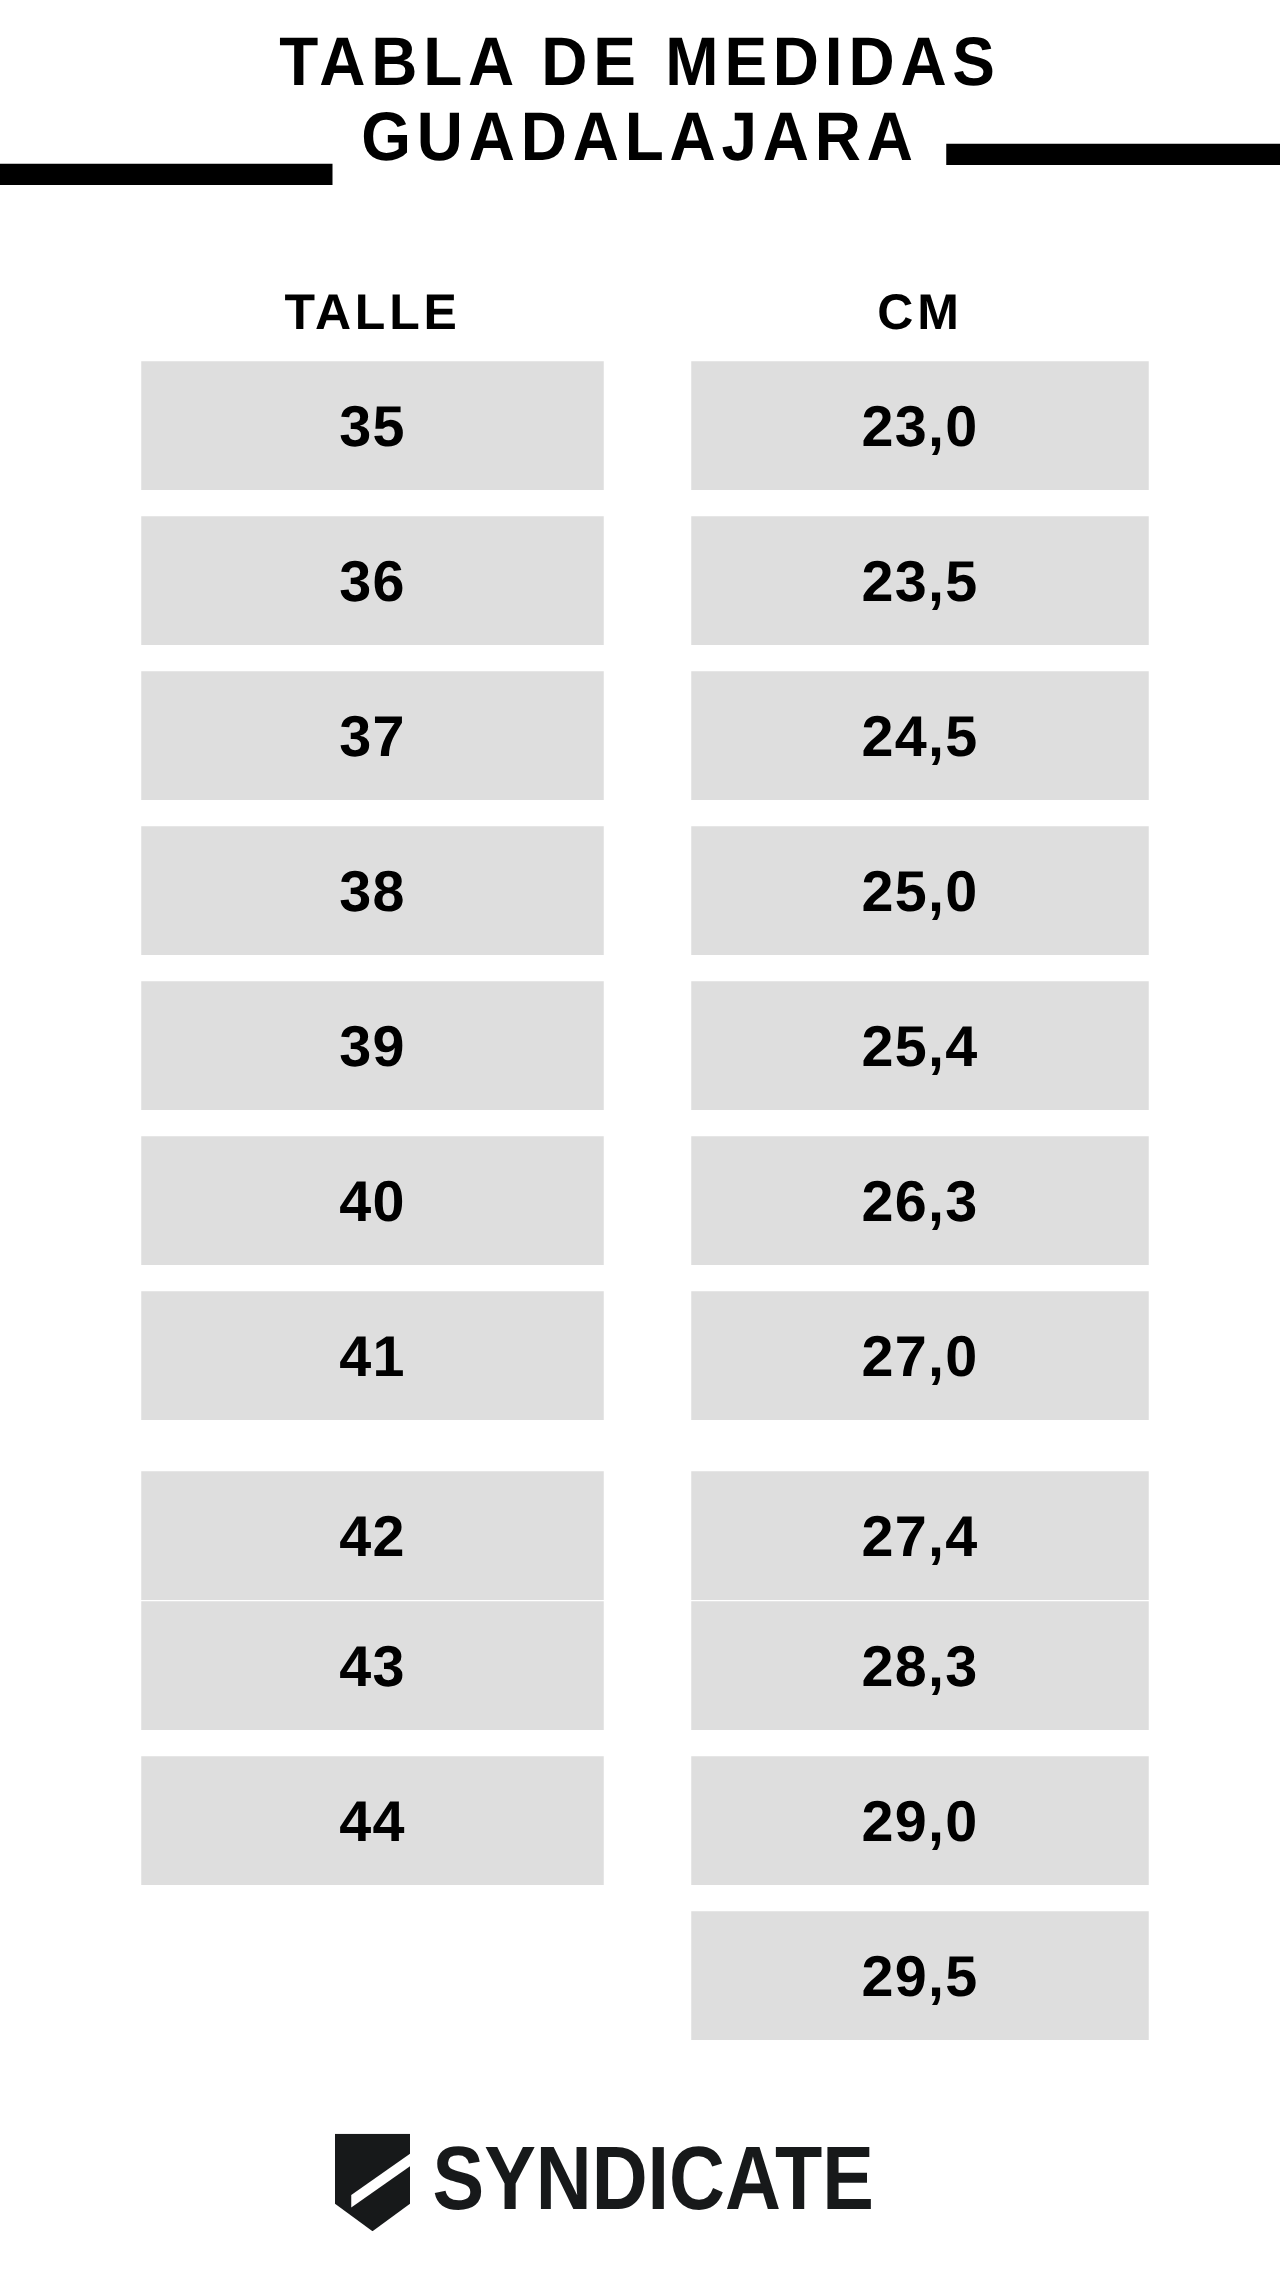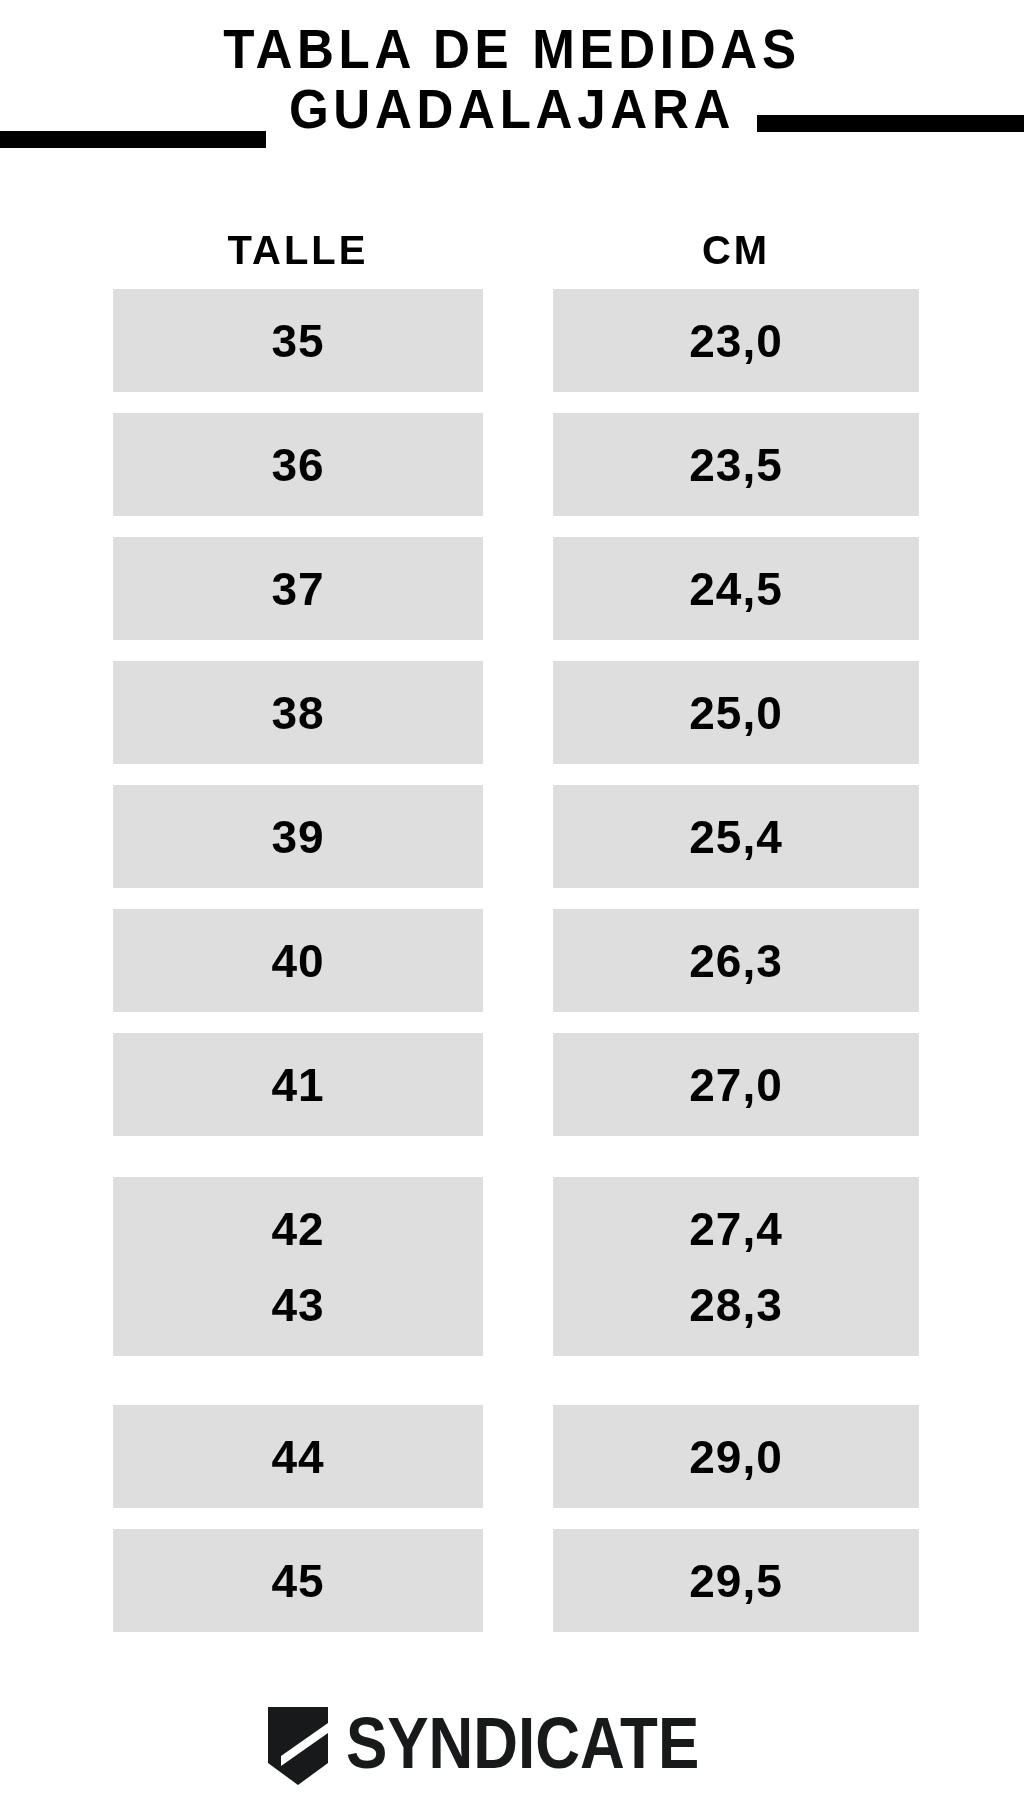--- a/index.html
+++ b/index.html
@@ -177,30 +177,29 @@
       <div class="cell cm">26,3</div>
     </div>
     <div class="row" style="top: 744px; border-radius: 24px;">
       <div class="cell talle">41</div>
       <div class="cell cm">27,0</div>
     </div>
     <div class="row" style="top: 868px; margin-top: 20px;">
       <div class="cell talle">42</div>
       <div class="cell cm">27,4</div>
     </div>
-    <div class="row" style="top: 964px;">
+    <div class="row" style="top: 992px;">
       <div class="cell talle">43</div>
       <div class="cell cm">28,3</div>
     </div>
     <div class="row" style="top: 1116px; border-radius: 29px;">
       <div class="cell talle">44</div>
       <div class="cell cm">29,0</div>
     </div>
     <div class="row" style="top: 1240px;">
-      <div class="cell talle">45</div>
       <div class="cell cm">29,5</div>
     </div>
   </div>
 
 <div class="brand">
   <svg class="brand-mark" viewBox="0 0 60 78" aria-hidden="true">
     <path d="M0 0 H60 V56 L30 78 L0 56 Z" fill="#17191a"></path>
     <path d="M60 16 L13 49 L13 59 L60 26 Z" fill="#ffffff"></path>
   </svg>
   <span class="brand-word">SYNDICATE</span>

